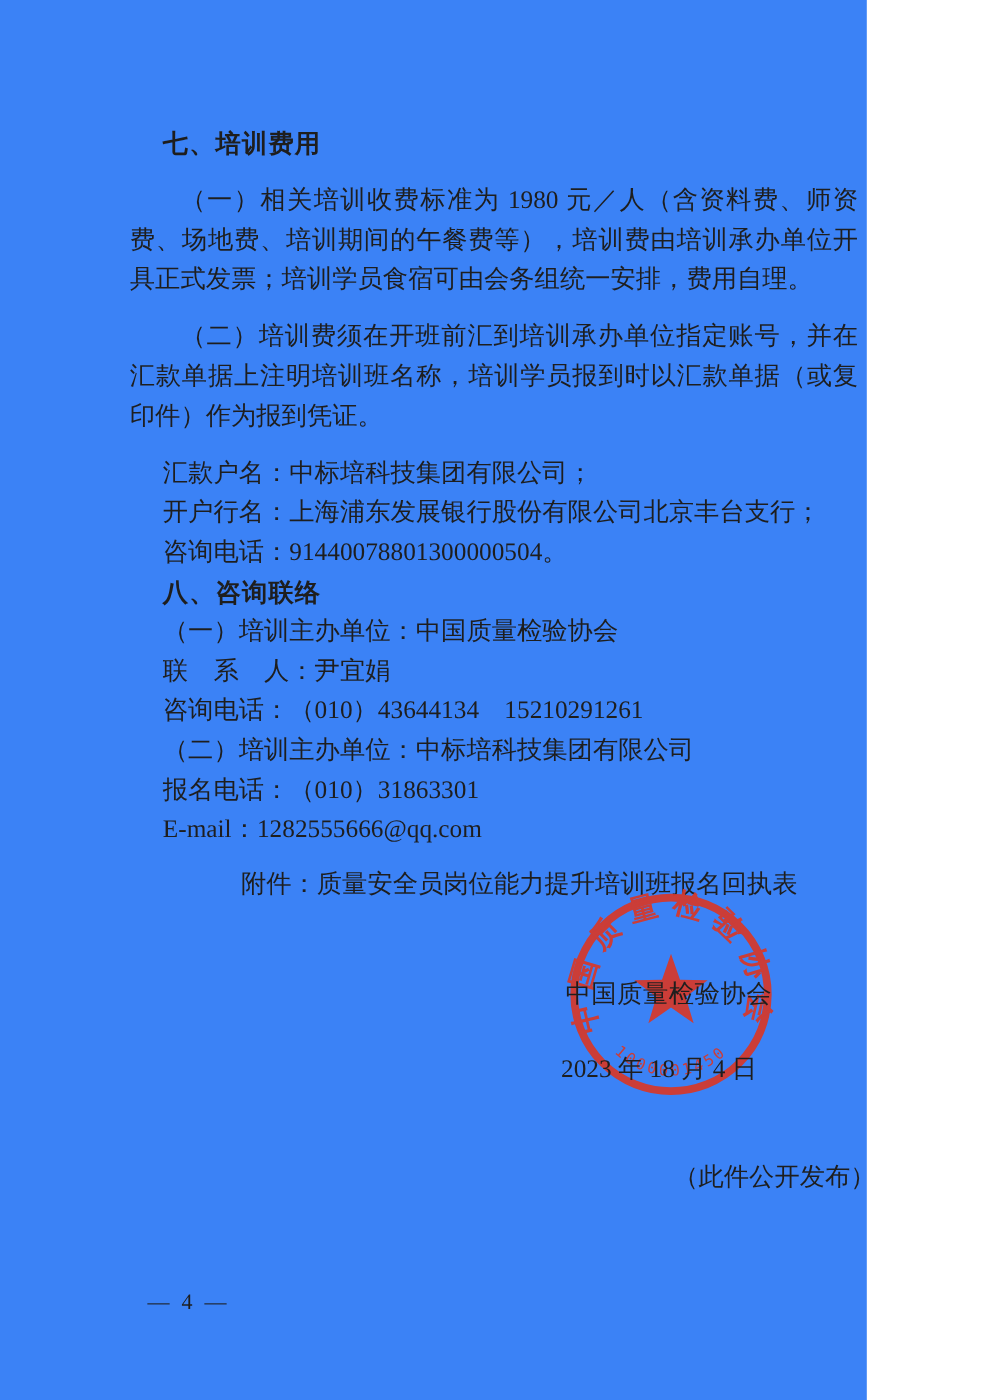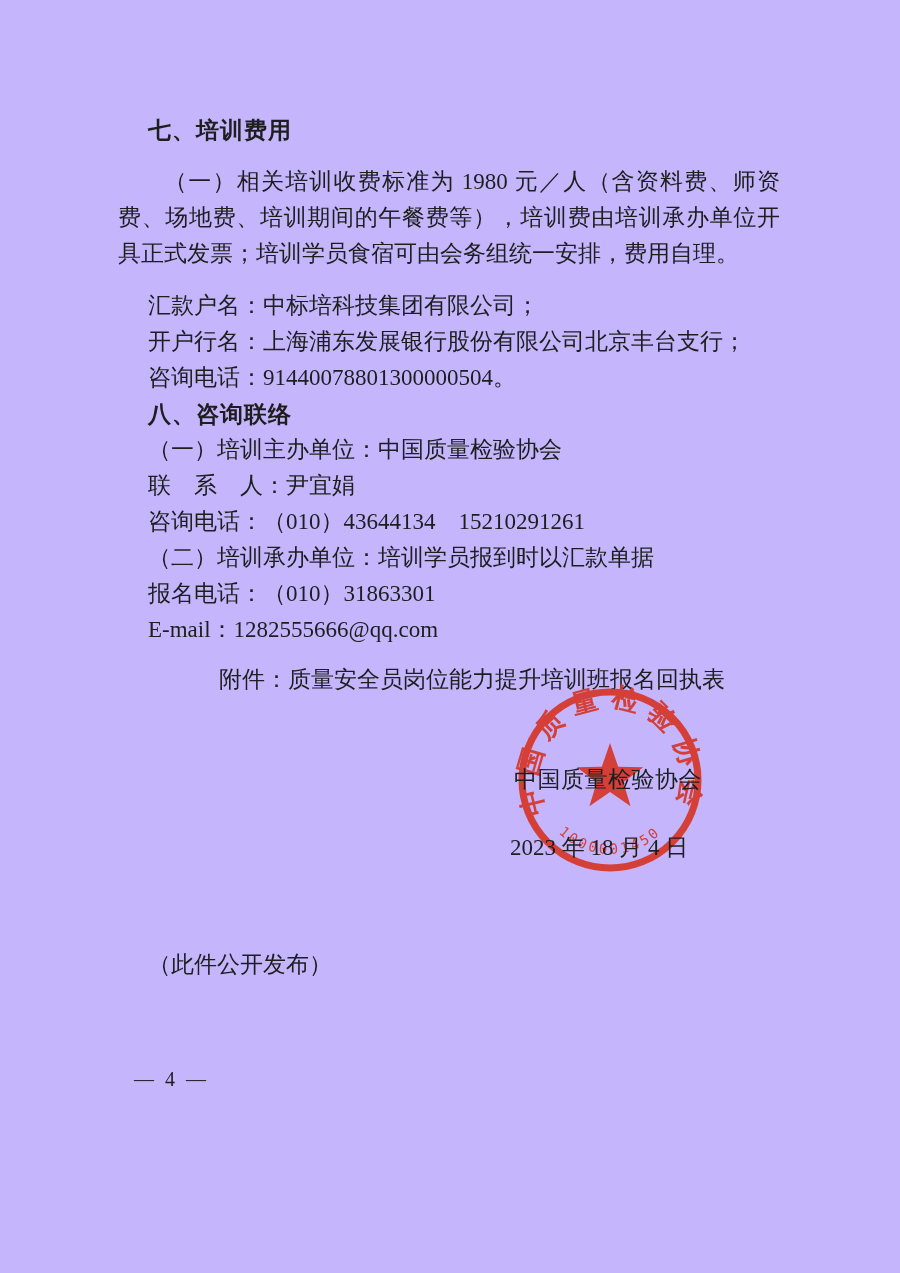--- a/index.html
+++ b/index.html
@@ -1,19 +1,19 @@
 <!DOCTYPE html>
 <html><head>
 <meta charset="utf-8">
 <style>
   html,body{margin:0;padding:0;background:#ffffff;}
   .page{
     position:relative;
-    width:900px;height:1273px;
-    background:#c4b5fd;
+    width:788px;height:1273px;
+    background:#3b82f6;
     overflow:hidden;
     font-family:"Liberation Serif","DejaVu Serif",serif;
     color:#1e1e1e;
   }
   .content{
     position:absolute;left:102px;top:112px;width:694px;
     font-size:23px;line-height:36px;
   }
   .heading{
     font-weight:bold;
@@ -29,40 +29,41 @@
   .seal-arc-text{
     font-size:27px;letter-spacing:10px;font-weight:bold;
     font-family:"Liberation Sans","DejaVu Sans",sans-serif;
   }
   .seal-code{
     font-size:14px;letter-spacing:3px;
     font-family:"DejaVu Sans Mono",monospace;
   }
   .org-name{position:absolute;left:412px;top:64px;letter-spacing:.5px;}
   .sig-date{position:absolute;left:408px;top:132px;}
-  .footer-note{margin-top:49px;margin-left:46px;}
+  .footer-note{margin-top:30px;margin-left:46px;text-align:right;}
   .page-number{margin-top:78px;margin-left:32px;font-size:20px;letter-spacing:3px;}
 </style>
 </head>
 <body>
 
 <div class="page">
   <div class="content">
 
     <div class="heading">七、培训费用</div>
     <p class="para">（一）相关培训收费标准为 1980 元／人（含资料费、师资费、场地费、培训期间的午餐费等），培训费由培训承办单位开具正式发票；培训学员食宿可由会务组统一安排，费用自理。</p>
+    <p class="para">（二）培训费须在开班前汇到培训承办单位指定账号，并在汇款单据上注明培训班名称，培训学员报到时以汇款单据（或复印件）作为报到凭证。</p>
     <div class="line">汇款户名：中标培科技集团有限公司；</div>
     <div class="line">开户行名：上海浦东发展银行股份有限公司北京丰台支行；</div>
     <div class="line">咨询电话：91440078801300000504。</div>
 
     <div class="heading">八、咨询联络</div>
     <div class="line">（一）培训主办单位：中国质量检验协会</div>
     <div class="line">联　系　人：尹宜娟</div>
     <div class="line">咨询电话：（010）43644134　15210291261</div>
-    <div class="line">（二）培训承办单位：培训学员报到时以汇款单据</div>
+    <div class="line">（二）培训主办单位：中标培科技集团有限公司</div>
     <div class="line">报名电话：（010）31863301</div>
     <div class="line">E-mail：1282555666@qq.com</div>
 
     <div class="line attachment">附件：质量安全员岗位能力提升培训班报名回执表</div>
 
     <div class="signature">
       <svg class="seal" width="200" height="200" viewBox="0 0 200 200" aria-hidden="true">
         <defs>
           <path id="arcTop" d="M 37.6,133 A 72 72 0 1 1 162.4,133" fill="none"></path>
           <path id="arcBottom" d="M 36,135 A 74 74 0 0 0 164,135" fill="none"></path>

